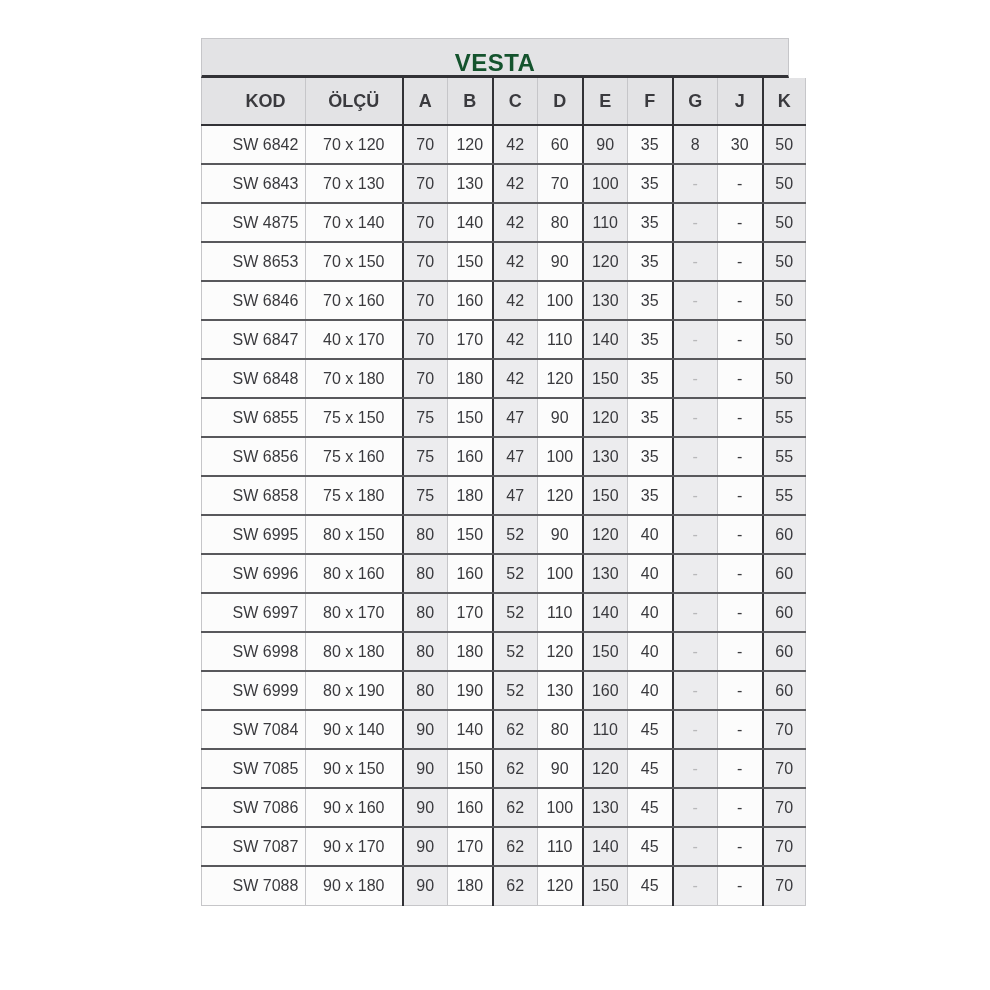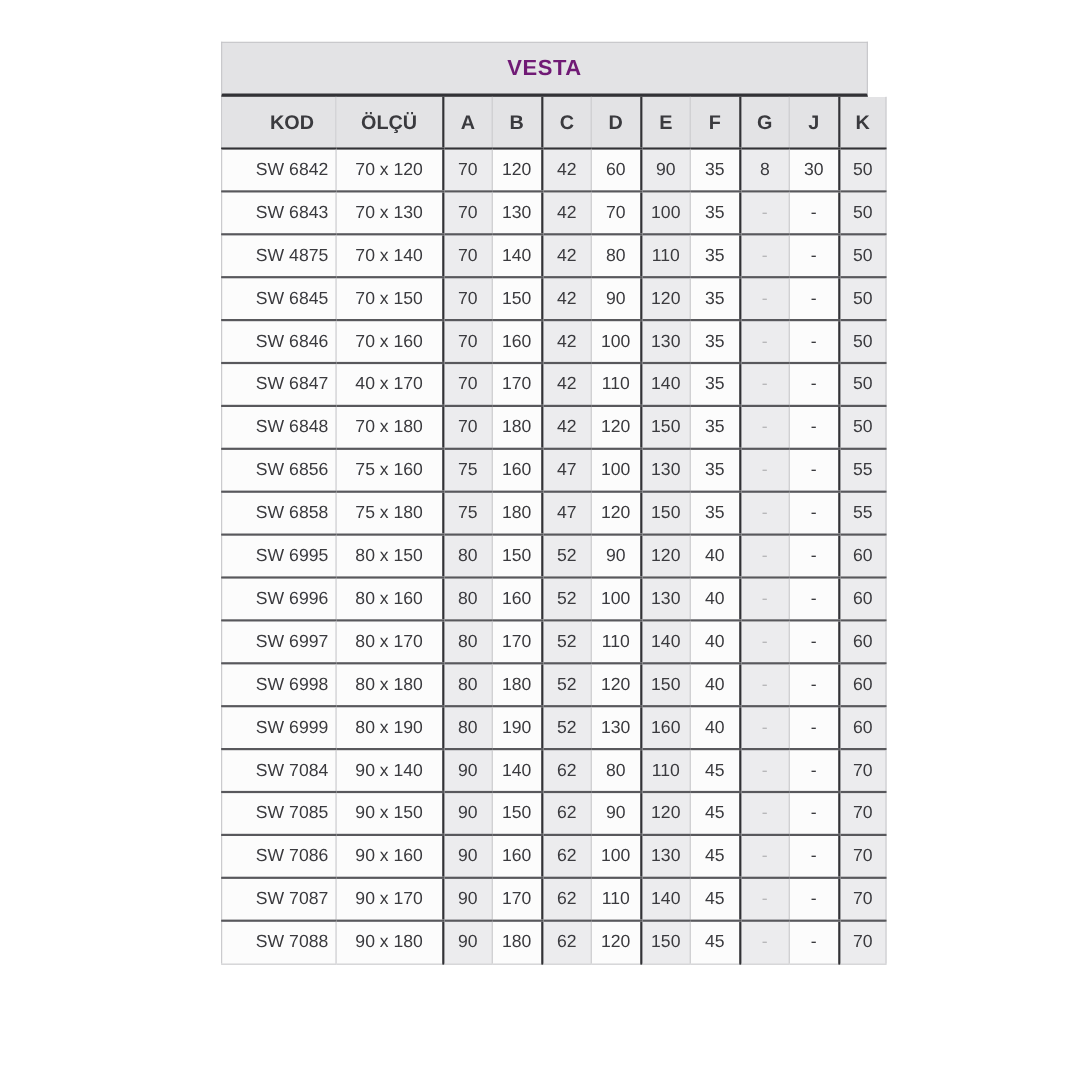--- a/index.html
+++ b/index.html
@@ -20,24 +20,24 @@
     color:var(--text);
     position:relative;
   }
   .table-wrap{
     position:absolute;left:201px;top:38px;width:588px;
   }
   .banner{
     background:var(--header-bg);
     border:1px solid var(--border-light);
     border-bottom:3px solid var(--border-dark);
-    height:50px;line-height:47px;
+    height:40px;line-height:47px;
     text-align:center;
-    font-weight:bold;font-size:20px;letter-spacing:.5px;
-    color:#701a75;
+    font-weight:bold;font-size:24px;letter-spacing:.5px;
+    color:#14532d;
   }
   table{
     border-collapse:collapse;width:100%;table-layout:fixed;
     border-left:1px solid var(--border-light);
     border-right:1px solid var(--border-light);
     border-bottom:1px solid var(--border-light);
   }
   th,td{
     text-align:center;vertical-align:middle;
     color:var(--text);
@@ -124,21 +124,21 @@
           <td class="col-3">140</td>
           <td class="col-4 shade groupL">42</td>
           <td class="col-5">80</td>
           <td class="col-6 shade groupL">110</td>
           <td class="col-7">35</td>
           <td class="col-8 shade groupL faint">-</td>
           <td class="col-9">-</td>
           <td class="col-10 shade groupL">50</td>
         </tr>
         <tr>
-          <td class="col-0">SW 6845</td>
+          <td class="col-0">SW 8653</td>
           <td class="col-1">70 x 150</td>
           <td class="col-2 shade groupL">70</td>
           <td class="col-3">150</td>
           <td class="col-4 shade groupL">42</td>
           <td class="col-5">90</td>
           <td class="col-6 shade groupL">120</td>
           <td class="col-7">35</td>
           <td class="col-8 shade groupL faint">-</td>
           <td class="col-9">-</td>
           <td class="col-10 shade groupL">50</td>
@@ -174,20 +174,33 @@
           <td class="col-1">70 x 180</td>
           <td class="col-2 shade groupL">70</td>
           <td class="col-3">180</td>
           <td class="col-4 shade groupL">42</td>
           <td class="col-5">120</td>
           <td class="col-6 shade groupL">150</td>
           <td class="col-7">35</td>
           <td class="col-8 shade groupL faint">-</td>
           <td class="col-9">-</td>
           <td class="col-10 shade groupL">50</td>
+        </tr>
+        <tr>
+          <td class="col-0">SW 6855</td>
+          <td class="col-1">75 x 150</td>
+          <td class="col-2 shade groupL">75</td>
+          <td class="col-3">150</td>
+          <td class="col-4 shade groupL">47</td>
+          <td class="col-5">90</td>
+          <td class="col-6 shade groupL">120</td>
+          <td class="col-7">35</td>
+          <td class="col-8 shade groupL faint">-</td>
+          <td class="col-9">-</td>
+          <td class="col-10 shade groupL">55</td>
         </tr>
         <tr>
           <td class="col-0">SW 6856</td>
           <td class="col-1">75 x 160</td>
           <td class="col-2 shade groupL">75</td>
           <td class="col-3">160</td>
           <td class="col-4 shade groupL">47</td>
           <td class="col-5">100</td>
           <td class="col-6 shade groupL">130</td>
           <td class="col-7">35</td>

